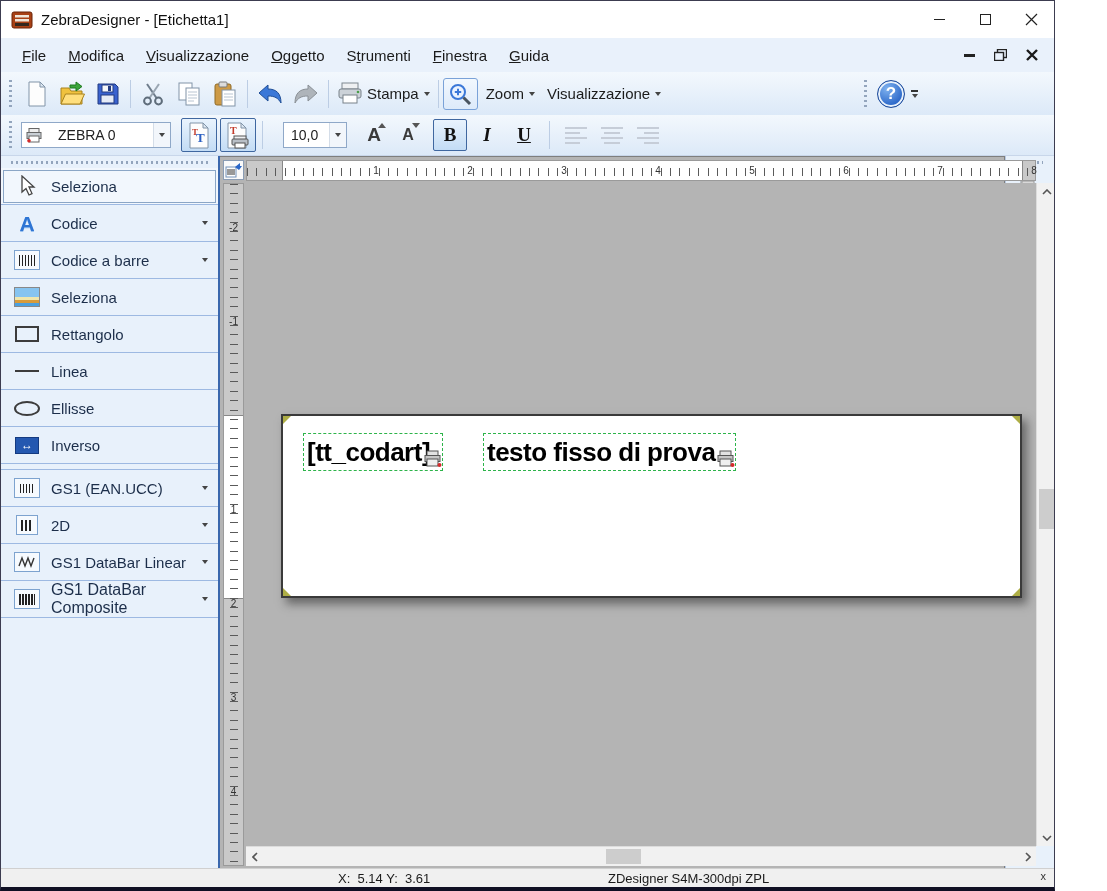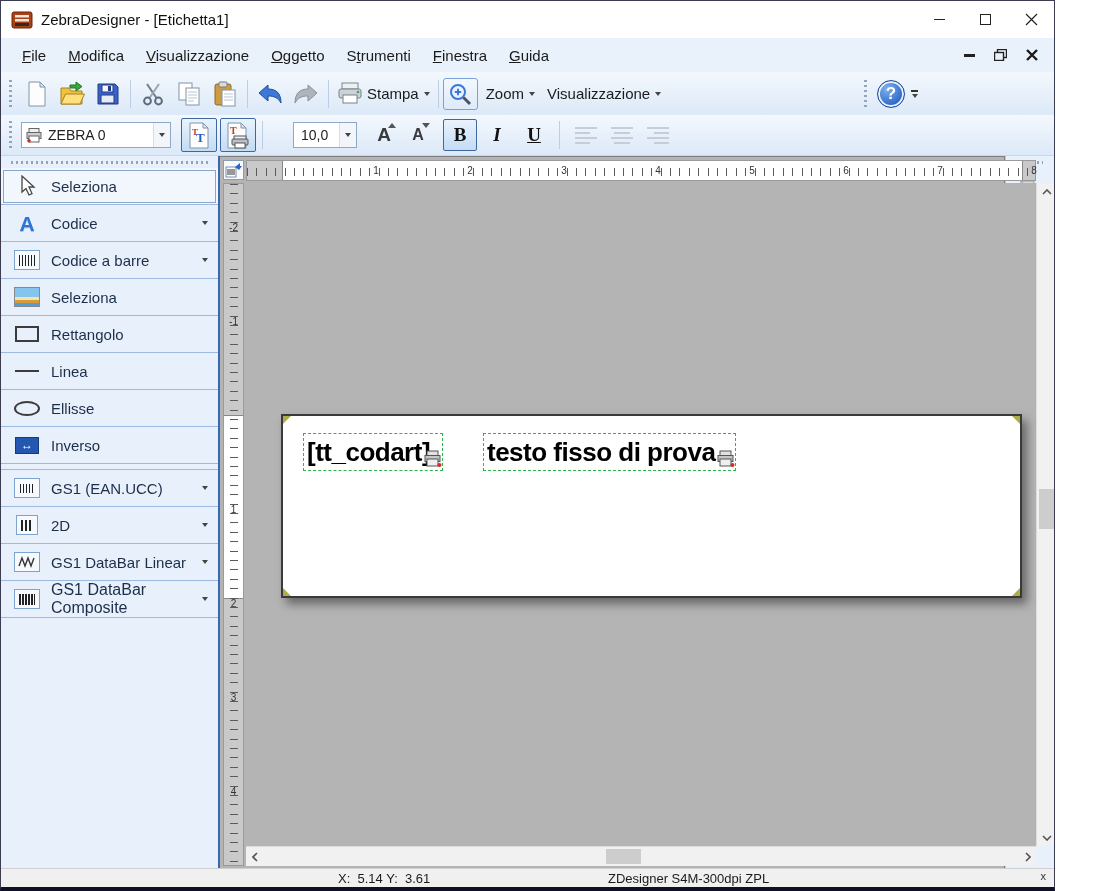--- a/index.html
+++ b/index.html
@@ -43,22 +43,22 @@
     color:#fff;font-weight:bold;font-size:17px;display:flex;align-items:center;justify-content:center;
     border:1px solid #1d4a9a; box-shadow:0 0 0 2px #e8f1fb inset;}
   .opt-btn{display:flex;flex-direction:column;align-items:center;gap:2px;margin:0 6px;}
   .opt-btn .bar{width:7px;height:2px;background:#333;}
 
   .toggle-btn{width:36px;height:34px;border:1px solid #3f67a0;border-radius:2px;
     background:linear-gradient(#e9f3fd,#c3dcf5);display:flex;align-items:center;justify-content:center;margin-left:3px;}
   .combo{height:26px;background:#fff;border:1px solid #8fa8c8;display:flex;align-items:center;}
   .combo .arrow-box{margin-left:auto;width:17px;align-self:stretch;display:flex;align-items:center;
     justify-content:center;border-left:1px solid #d4dde8;background:#f2f6fb;}
-  .printer-combo{width:150px;margin-left:3px;padding-left:4px;gap:5px;font-size:14px;color:#222;}
-  .size-combo{width:64px;margin-left:24px;padding-left:7px;font-size:14px;color:#222;}
+  .printer-combo{width:150px;margin-left:3px;padding-left:4px;gap:15px;font-size:14px;color:#222;}
+  .size-combo{width:64px;margin-left:14px;padding-left:7px;font-size:14px;color:#222;}
   .fmt-btn{width:34px;height:32px;display:flex;align-items:center;justify-content:center;margin-left:3px;
     font-family:"Liberation Serif","DejaVu Serif",serif;font-size:19px;color:#111;}
   .fmt-btn.active{border:1px solid #3f67a0;border-radius:2px;background:linear-gradient(#e9f3fd,#c3dcf5);}
   .fontsize-btn{position:relative;width:34px;height:32px;display:flex;align-items:center;justify-content:center;
     font-size:19px;font-weight:bold;color:#3a3a3a;}
   .fontsize-btn .mini{position:absolute;top:4px;right:5px;width:0;height:0;}
   .mini.up{border-left:4px solid transparent;border-right:4px solid transparent;border-bottom:5px solid #555;}
   .mini.down{border-left:4px solid transparent;border-right:4px solid transparent;border-top:5px solid #555;}
   .align-bars{width:22px;display:flex;flex-direction:column;gap:3px;}
   .align-bars span{height:2px;background:#c6cdd8;}

